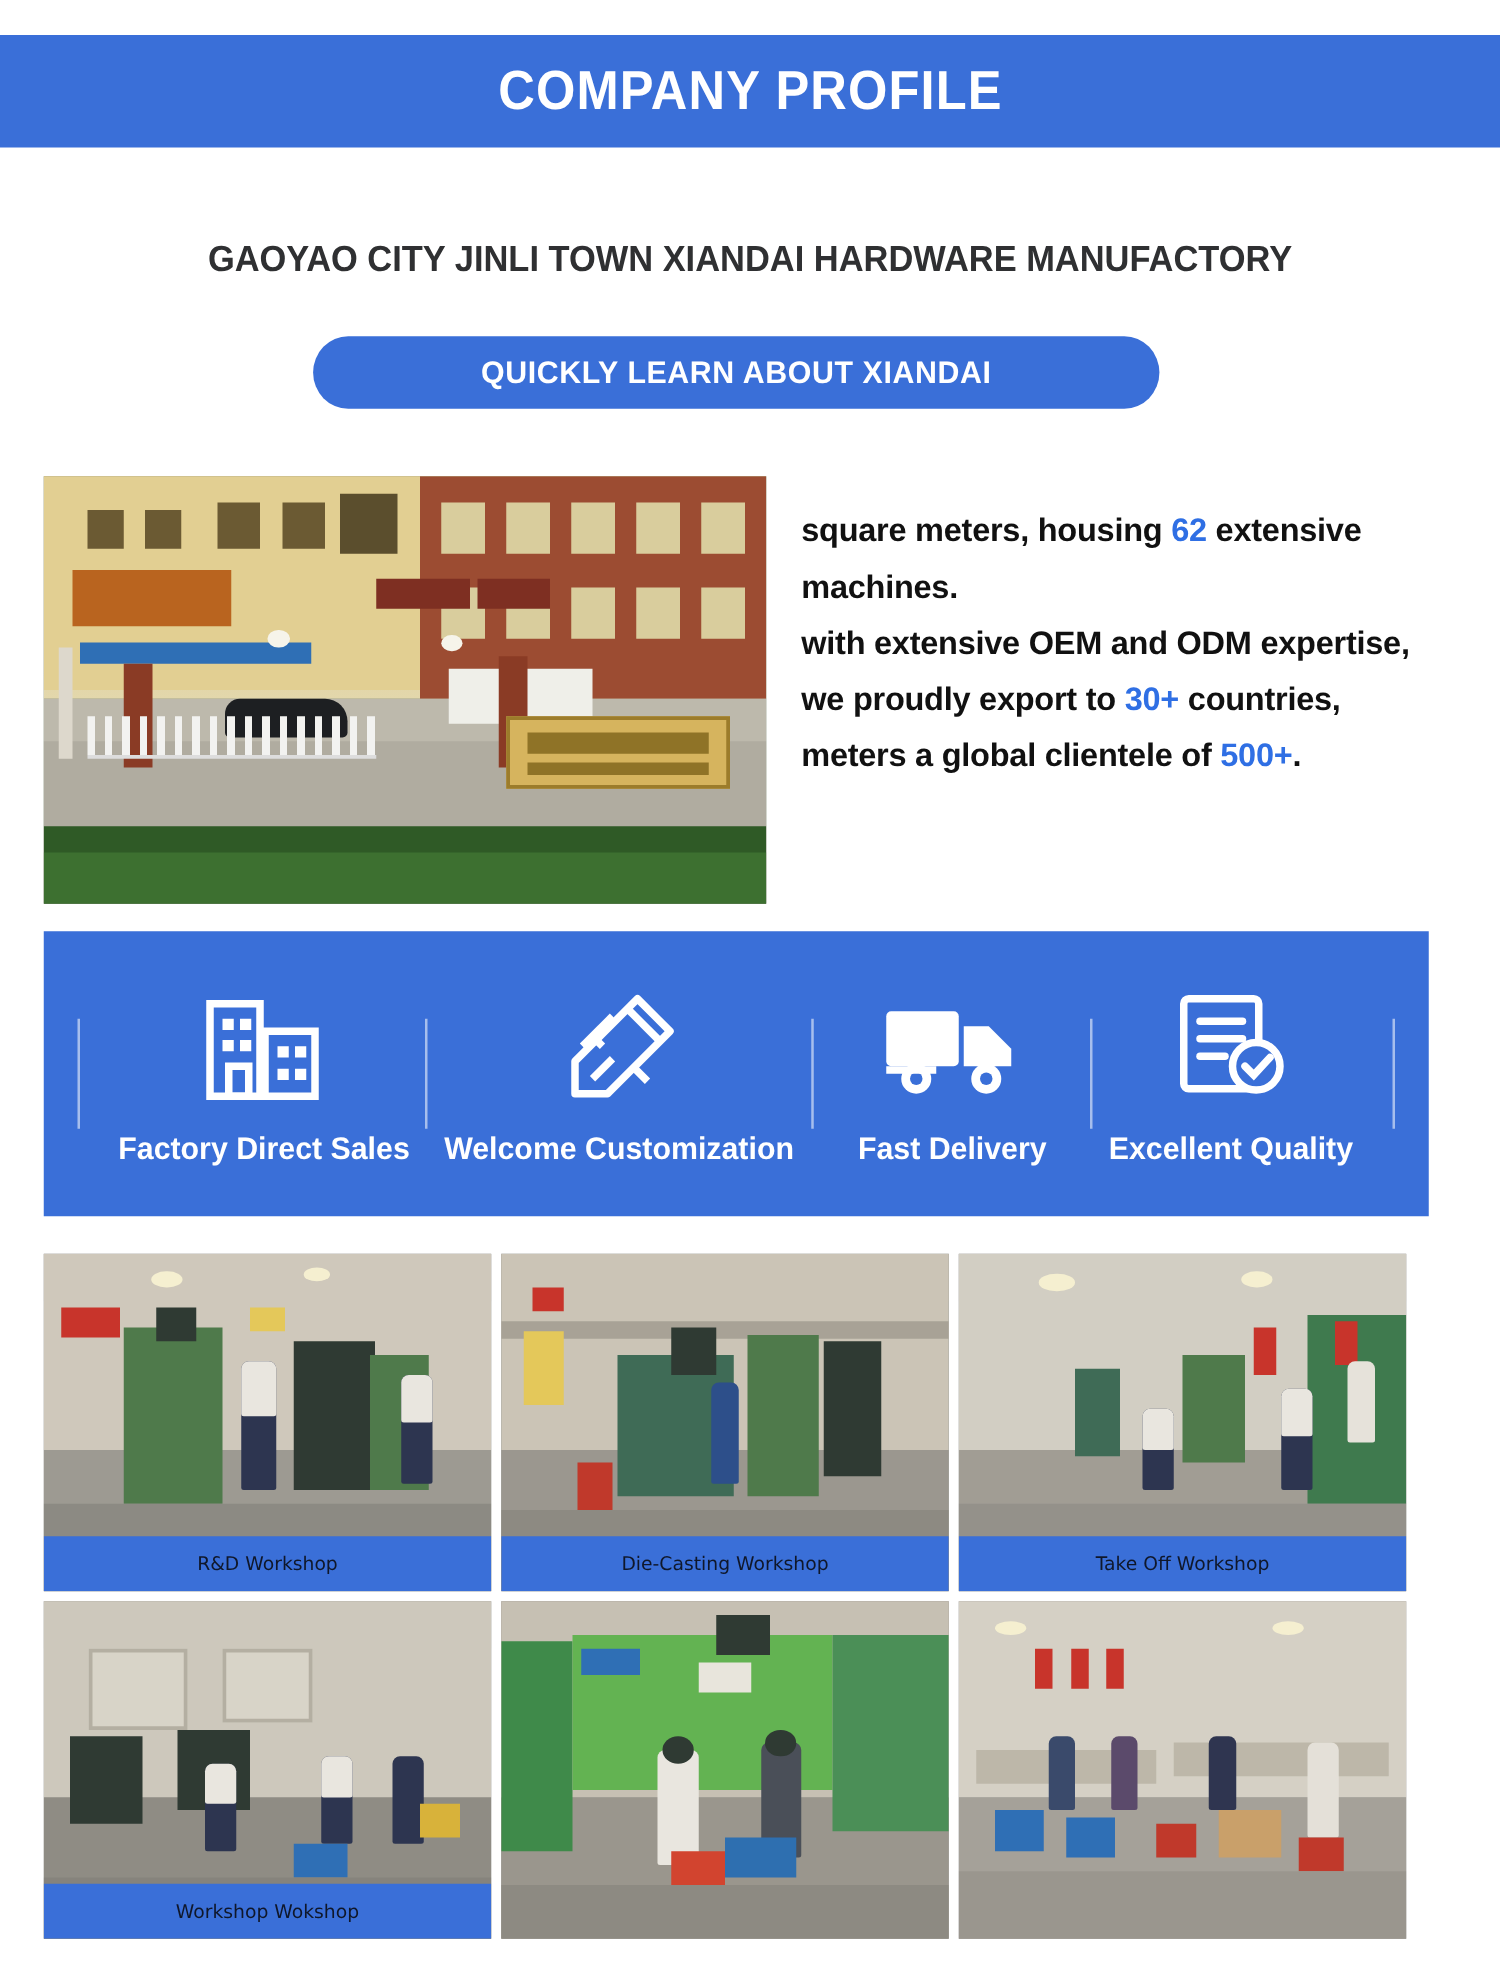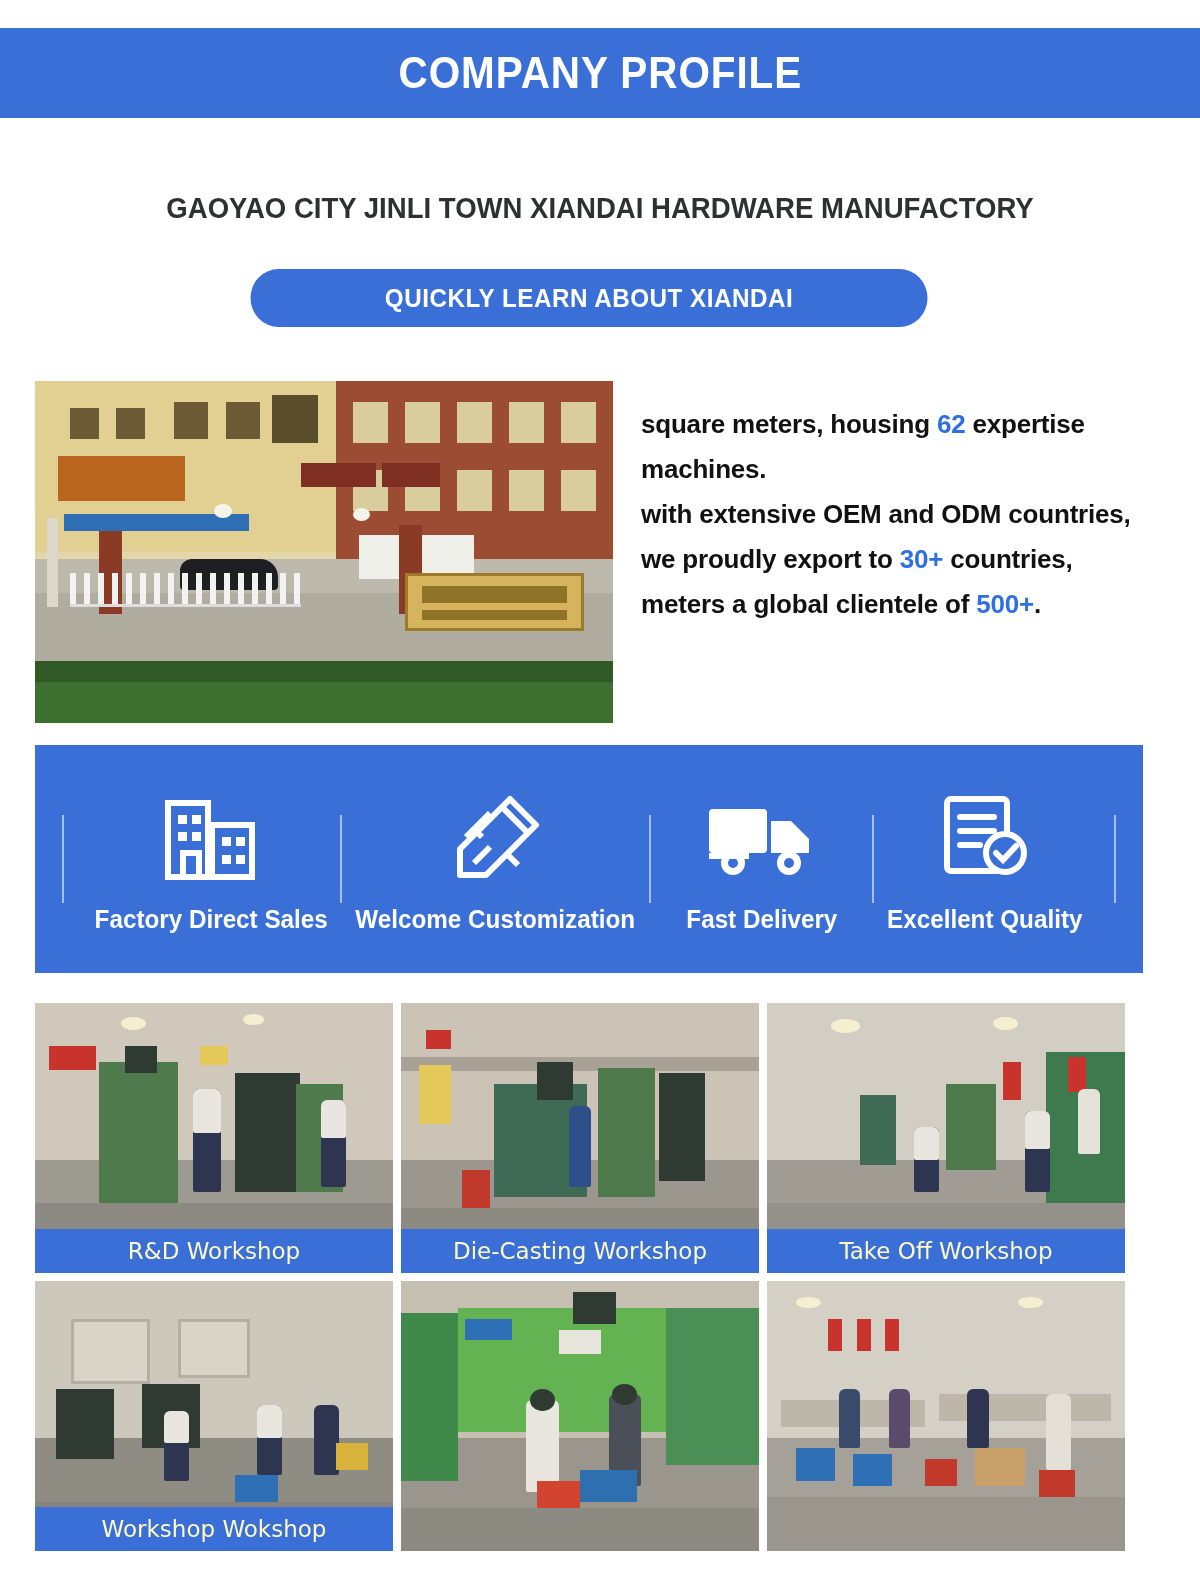--- a/index.html
+++ b/index.html
@@ -70,21 +70,21 @@
   }
   .vsep { width: 2px; height: 88px; background: rgba(255,255,255,0.55); }
   .vsep-wrap { display: flex; align-items: center; justify-content: center; height: 100%; }
 
   
   .grid { position: absolute; left: 35px; top: 1003px; width: 1130px; }
   .grid-row { display: flex; gap: 8px; margin-bottom: 8px; }
   .cell { position: relative; width: 358px; height: 270px; overflow: hidden; background: #8a8d86; }
   .cell .caption {
     position: absolute; left: 0; bottom: 0; width: 100%; height: 44px;
-    background: #3a6fd8; color: #fef9c3; font-size: 23px;
+    background: #3a6fd8; color: #0f172a; font-size: 15px;
     display: flex; align-items: center; justify-content: center;
     font-family: "DejaVu Sans", sans-serif;
     text-align: right;
   }
 
   
   .ph { position: absolute; inset: 0; }
   .ph i { position: absolute; display: block; }
 
   
@@ -176,24 +176,24 @@
       <i class="f-hedge"></i>
       <i class="f-hedge2"></i>
       <i style="left:2%;top:40%;width:2%;height:26%;background:#ddd8cc;"></i>
       <i style="left:31%;top:36%;width:3%;height:4%;background:#f6f4ea;border-radius:50%;"></i>
       <i style="left:55%;top:37%;width:3%;height:4%;background:#f6f4ea;border-radius:50%;"></i>
     </div>
   </div>
 
   <div class="intro-text">
     <div>
-      <span>square meters, housing </span><span class="hl">62</span><span> expertise</span>
+      <span>square meters, housing </span><span class="hl">62</span><span> extensive</span>
     </div>
     <div>machines.</div>
-    <div>with extensive OEM and ODM countries,</div>
+    <div>with extensive OEM and ODM expertise,</div>
     <div>
       <span>we proudly export to </span><span class="hl">30+</span><span> countries,</span>
     </div>
     <div>
       <span>meters a global clientele of </span><span class="hl">500+</span><span>.</span>
     </div>
   </div>
 
   <div class="features">
     <div class="feat-grid">

